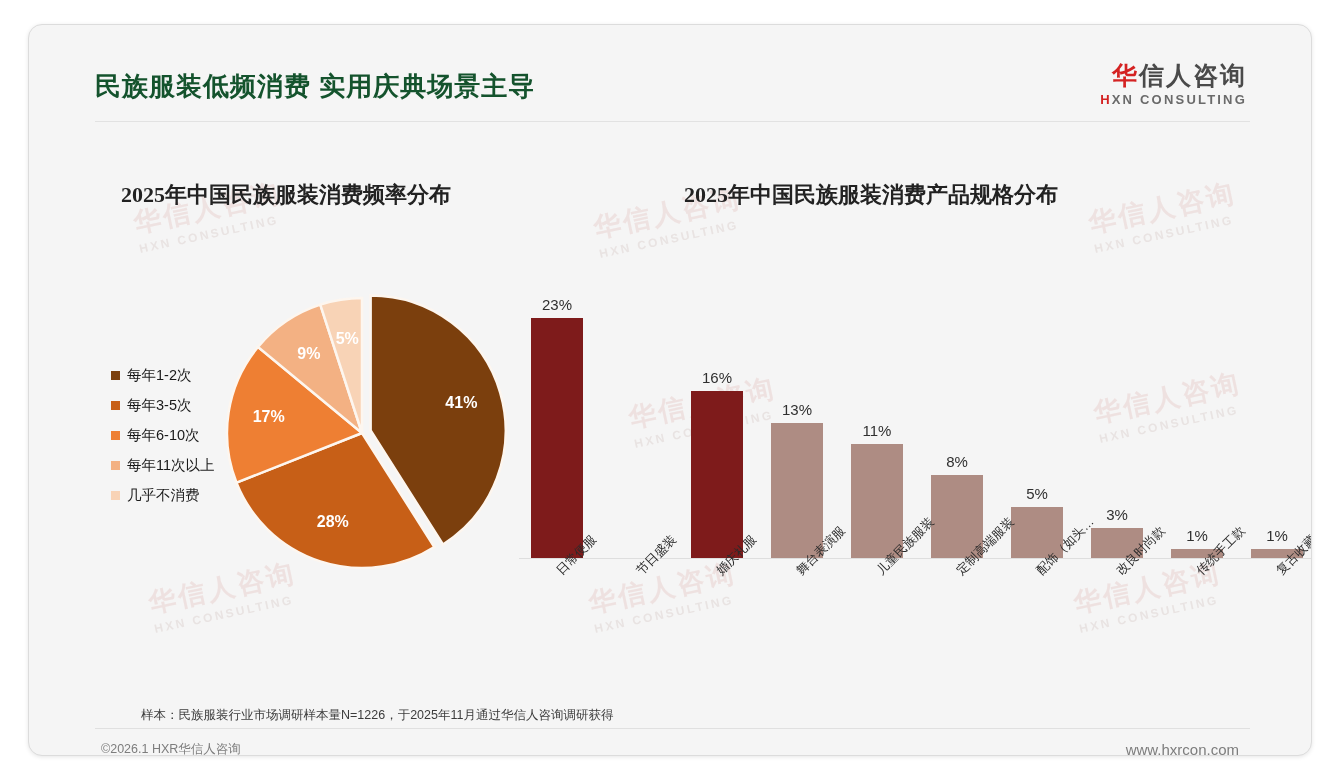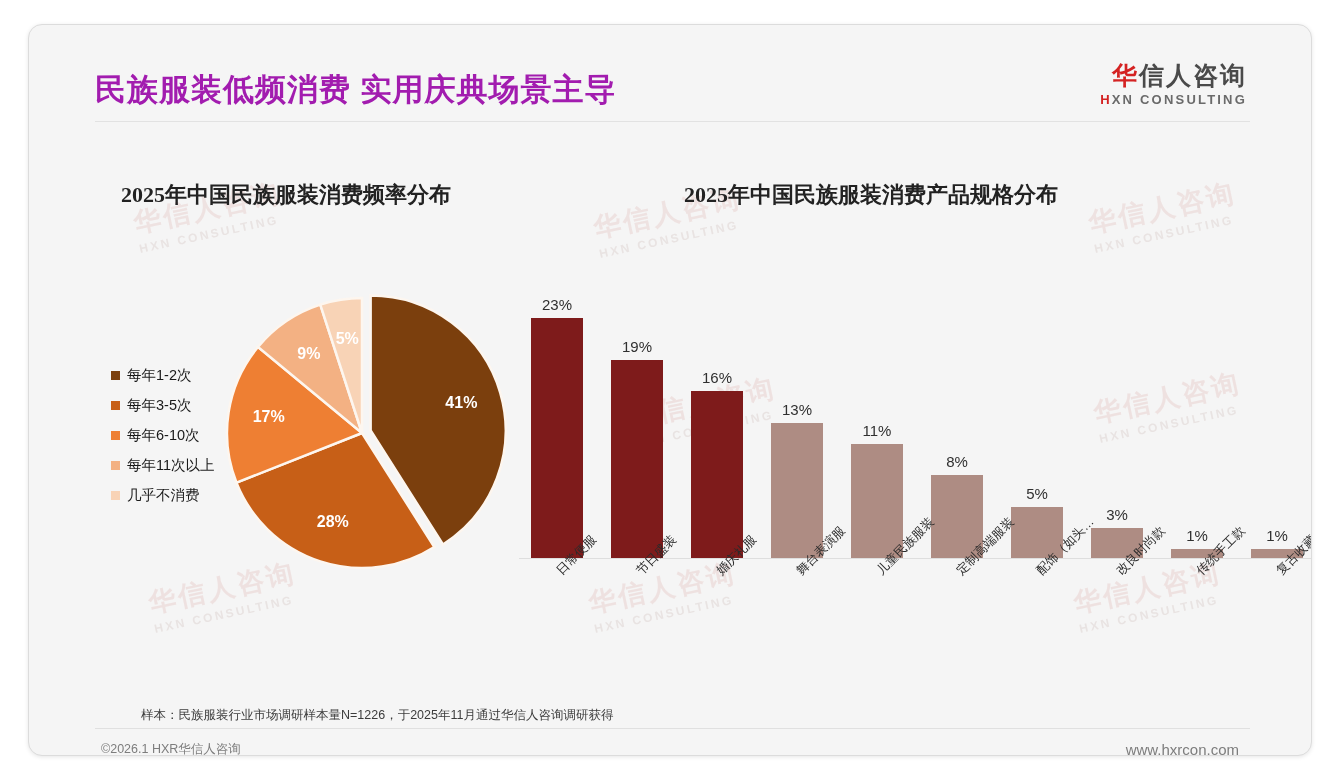--- a/index.html
+++ b/index.html
@@ -17,23 +17,23 @@
     border: 1px solid #dcdcdc;
     border-radius: 14px;
     box-shadow: 0 1px 4px rgba(0,0,0,0.10);
     overflow: hidden;
   }
 
   
   #slide-title {
     position: absolute;
     left: 66px; top: 44px;
-    font-size: 31px;
+    font-size: 26px;
     font-weight: bold;
-    color: #a21caf;
+    color: #14532d;
     letter-spacing: 1px;
     white-space: nowrap;
   }
   #title-rule {
     position: absolute;
     left: 66px; top: 96px;
     width: 1155px; height: 1px;
     background: #e2e2e2;
   }
   #brand-logo {
@@ -269,24 +269,20 @@
   </div>
 
   <div class="chart-title" id="bar-title">2025年中国民族服装消费产品规格分布</div>
 
   <div id="bar-panel">
     <div id="bar-plot">
         <div class="bar-col" style="left: 12px;">
           <div class="bar-value">23%</div>
           <div class="bar-rect" style="height: 241.04px; background: rgb(126, 27, 27);"></div>
         </div>
-        <div class="bar-col" style="left: 92px;">
-          <div class="bar-value">19%</div>
-          <div class="bar-rect" style="height: 199.12px; background: rgb(126, 27, 27);"></div>
-        </div>
         <div class="bar-col" style="left: 172px;">
           <div class="bar-value">16%</div>
           <div class="bar-rect" style="height: 167.68px; background: rgb(126, 27, 27);"></div>
         </div>
         <div class="bar-col" style="left: 252px;">
           <div class="bar-value">13%</div>
           <div class="bar-rect" style="height: 136.24px; background: rgb(174, 140, 131);"></div>
         </div>
         <div class="bar-col" style="left: 332px;">
           <div class="bar-value">11%</div>

